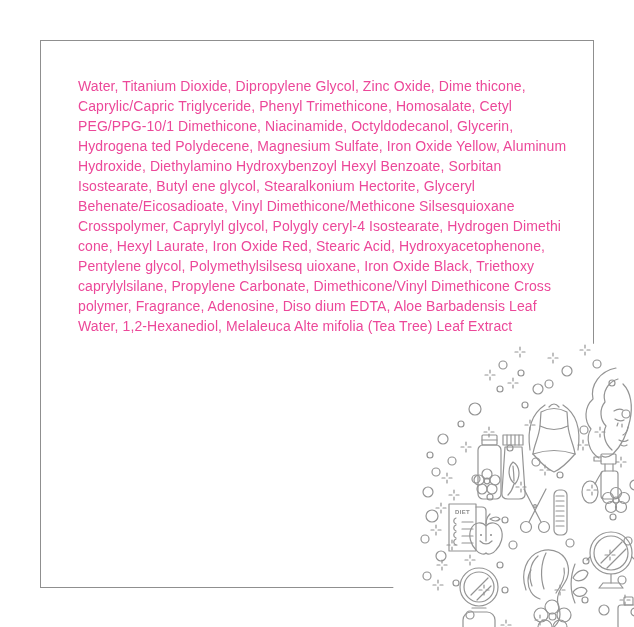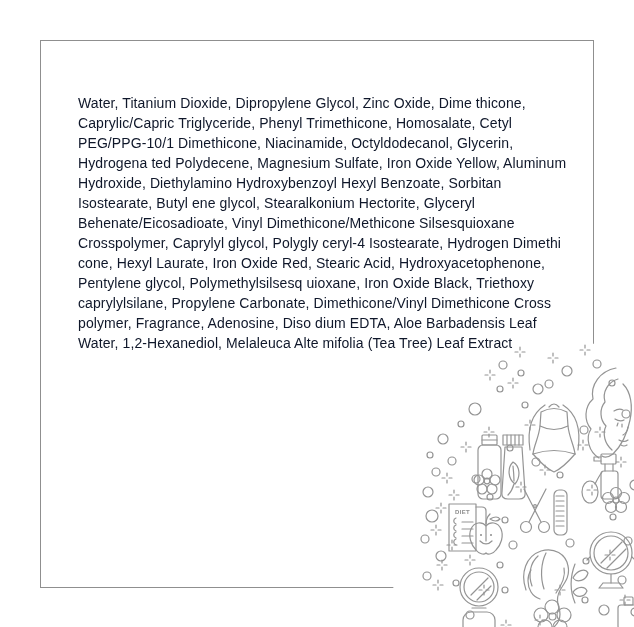--- a/index.html
+++ b/index.html
@@ -7,22 +7,22 @@
     width:634px;height:627px;overflow:hidden;position:relative;
     background:#ffffff;
     font-family:"Liberation Sans","DejaVu Sans",sans-serif;
   }
   .frame{
     position:absolute;left:40px;top:40px;width:552px;height:546px;
     border:1px solid #8f8f8f;background:#ffffff;
   }
   .ingredients{
     position:absolute;left:78px;top:76px;width:512px;
-    font-size:14px;line-height:20px;color:#0f172a;
-    white-space:pre-line;letter-spacing:0.1px;margin-top:17px;
+    font-size:14px;line-height:20px;color:#ec4899;
+    white-space:pre-line;letter-spacing:0.1px;
   }
   .illustration{
     position:absolute;left:378px;top:335px;width:400px;height:400px;
   }
   .bg-circle{
     position:absolute;left:8px;top:8px;width:384px;height:384px;
     border-radius:50%;background:#ffffff;
   }
   .illustration svg{position:absolute;left:0;top:0;}
   .illustration svg *{

